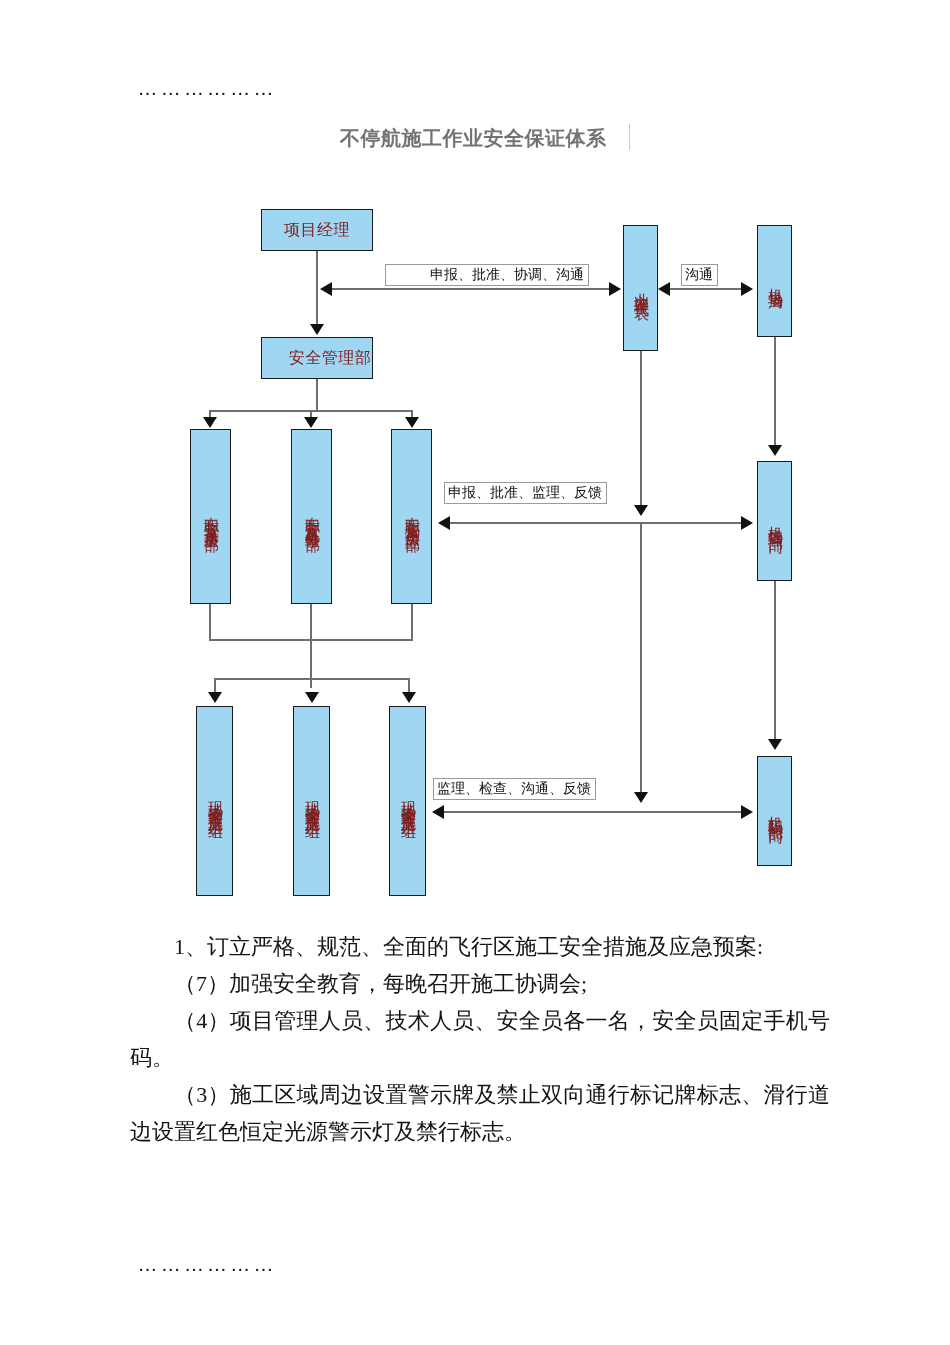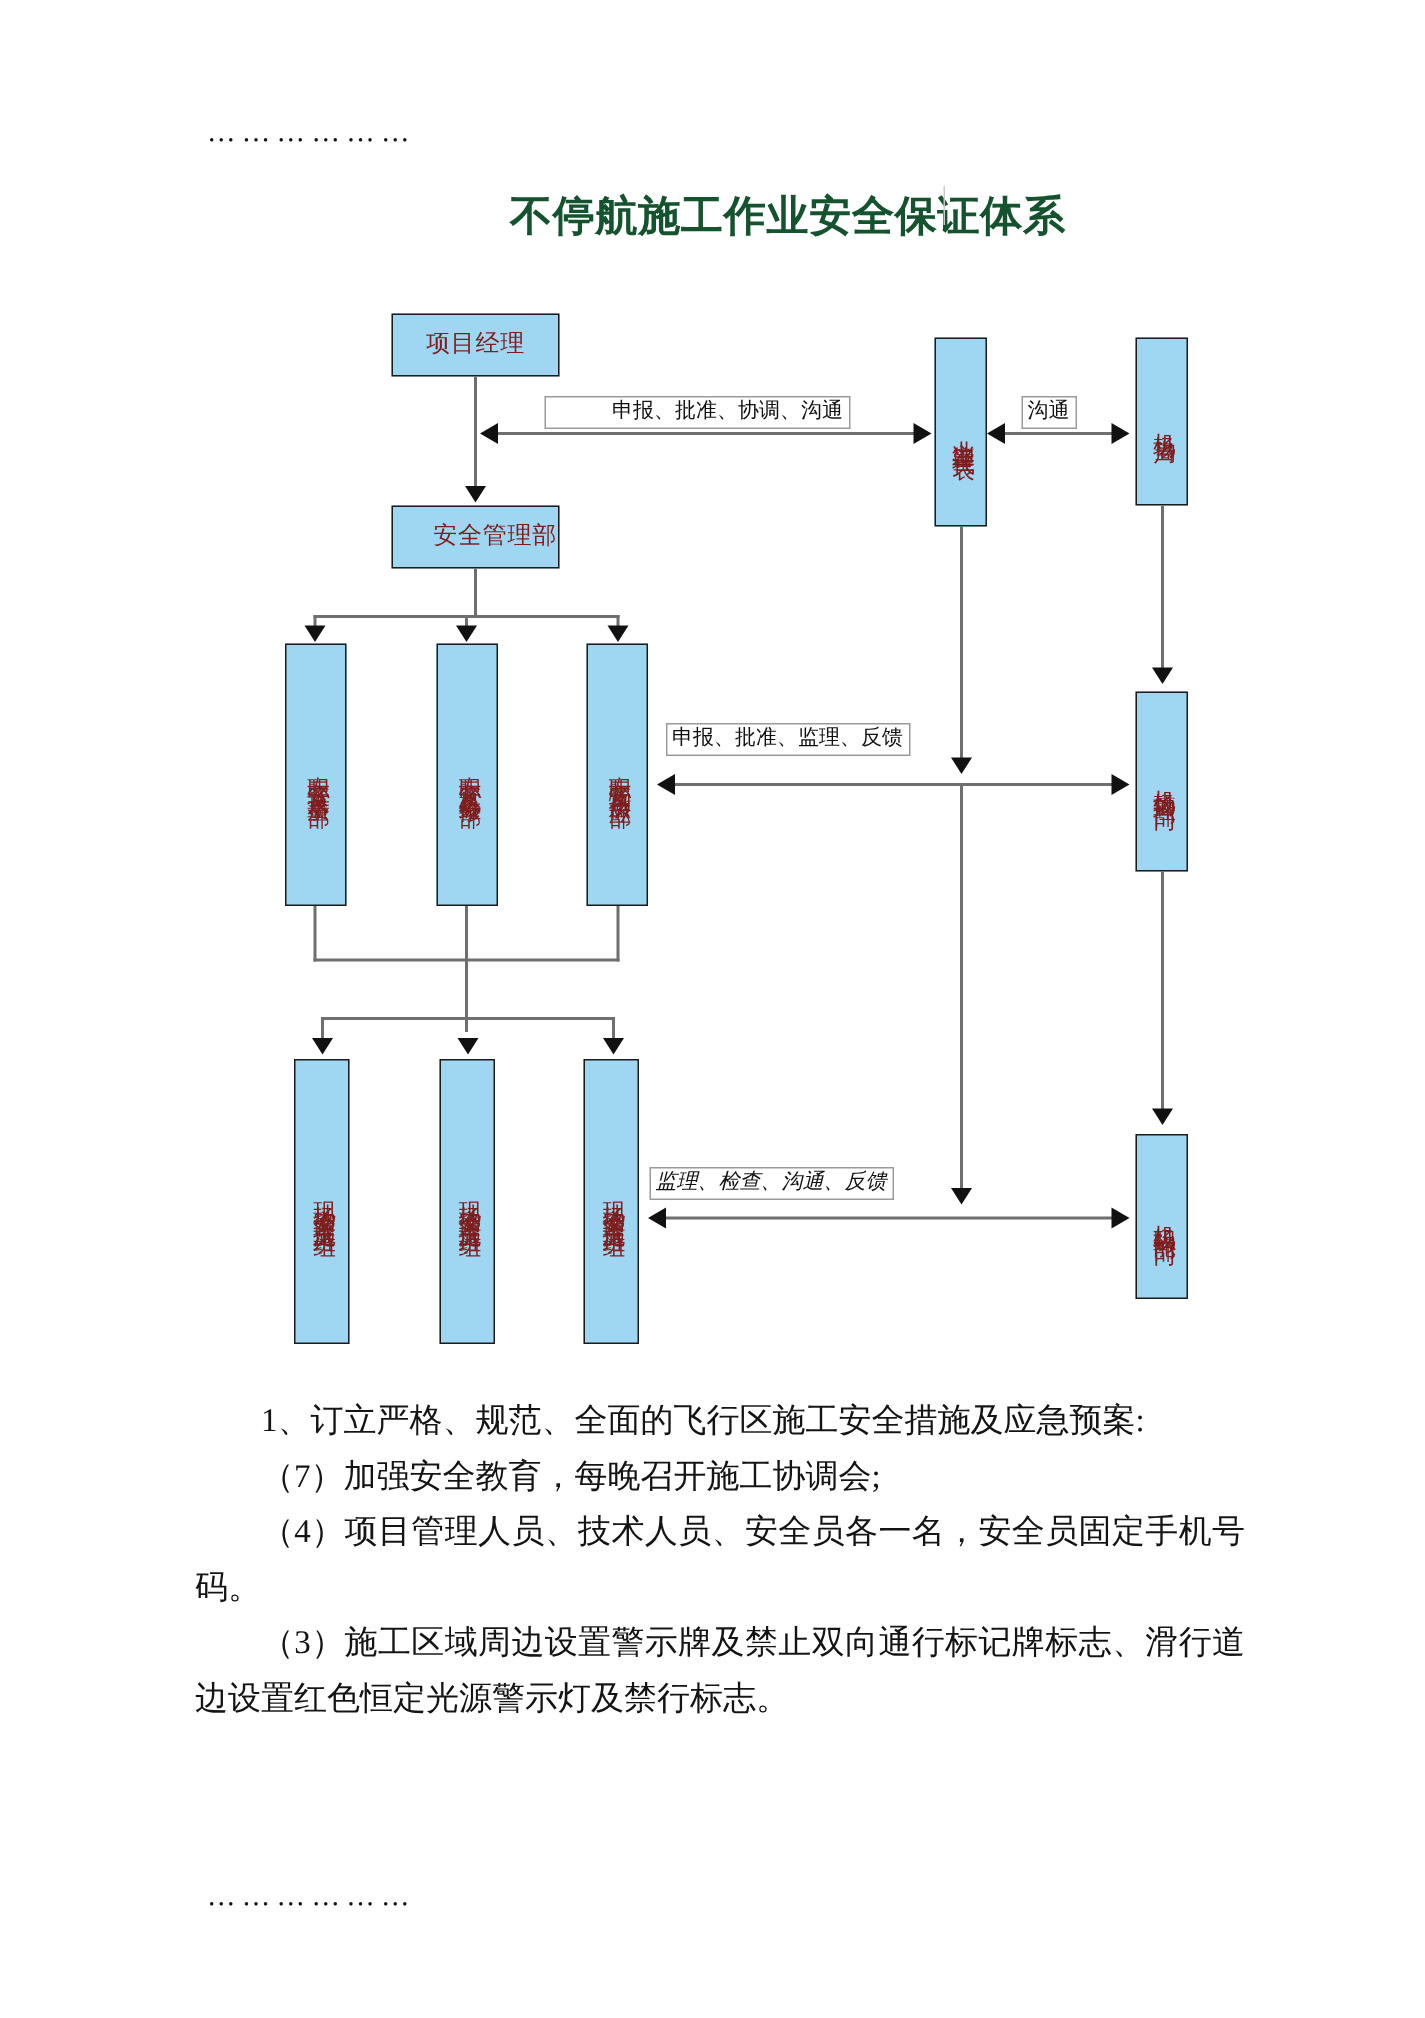--- a/index.html
+++ b/index.html
@@ -27,23 +27,23 @@
     letter-spacing: 4.2px;
     color: #111;
     line-height: 1;
     white-space: nowrap;
   }
 
   
   .doc-title {
     position: absolute;
     font-family: "Liberation Sans", "DejaVu Sans", sans-serif;
-    font-size: 28px;
+    font-size: 20px;
     font-weight: 700;
-    color: #14532d;
+    color: #737373;
     letter-spacing: 0.5px;
     white-space: nowrap;
   }
   .title-edge {
     position: absolute;
     width: 1px;
     background: #c9c9c9;
   }
 
   
@@ -162,21 +162,21 @@
   <div class="node vert" style="left:196px; top:706px; width:37px; height:190px;">现场安全管理施工班组</div>
   <div class="node vert" style="left:293px; top:706px; width:37px; height:190px;">现场安全管理施工班组</div>
   <div class="node vert" style="left:389px; top:706px; width:37px; height:190px;">现场安全管理施工班组</div>
 
   <div class="ln v" style="left:316px; top:251px; height:75px;"></div>
   <div class="arrow down" style="left:310px; top:324px;"></div>
 
   <div class="ln h" style="left:329px; top:288px; width:290px;"></div>
   <div class="arrow left" style="left:320px; top:282px;"></div>
   <div class="arrow right" style="left:609px; top:282px;"></div>
-  <div class="edge-label" style="left:363px; top:264px;padding-left:44px;">申报、批准、协调、沟通</div>
+  <div class="edge-label" style="left:385px; top:264px;padding-left:44px;">申报、批准、协调、沟通</div>
 
   <div class="ln h" style="left:667px; top:288px; width:84px;"></div>
   <div class="arrow left" style="left:658px; top:282px;"></div>
   <div class="arrow right" style="left:741px; top:282px;"></div>
   <div class="edge-label" style="left:681px; top:264px;">沟通</div>
 
   <div class="ln v" style="left:316px; top:379px; height:33px;"></div>
   <div class="ln h" style="left:209px; top:410px; width:204px;"></div>
   <div class="ln v" style="left:209px; top:410px; height:9px;"></div>
   <div class="ln v" style="left:310px; top:410px; height:9px;"></div>
@@ -210,21 +210,21 @@
   <div class="ln h" style="left:214px; top:678px; width:196px;"></div>
   <div class="ln v" style="left:214px; top:678px; height:16px;"></div>
   <div class="ln v" style="left:408px; top:678px; height:16px;"></div>
   <div class="arrow down" style="left:208px; top:692px;"></div>
   <div class="arrow down" style="left:305px; top:692px;"></div>
   <div class="arrow down" style="left:402px; top:692px;"></div>
 
   <div class="ln h" style="left:441px; top:811px; width:310px;"></div>
   <div class="arrow left" style="left:432px; top:805px;"></div>
   <div class="arrow right" style="left:741px; top:805px;"></div>
-  <div class="edge-label" style="left:433px; top:778px;font-style:italic;">监理、检查、沟通、反馈</div>
+  <div class="edge-label" style="left:433px; top:778px;">监理、检查、沟通、反馈</div>
 
   <div class="body-text" style="top:928px;">
     <p class="indent">1、订立严格、规范、全面的飞行区施工安全措施及应急预案:</p>
     <p class="indent">（7）加强安全教育，每晚召开施工协调会;</p>
     <p class="indent">（4）项目管理人员、技术人员、安全员各一名，安全员固定手机号码。</p>
     <p class="indent">（3）施工区域周边设置警示牌及禁止双向通行标记牌标志、滑行道边设置红色恒定光源警示灯及禁行标志。</p>
   </div>
 
   <div class="ellipsis" style="left:138px; top:1255px;">………………</div>
 

